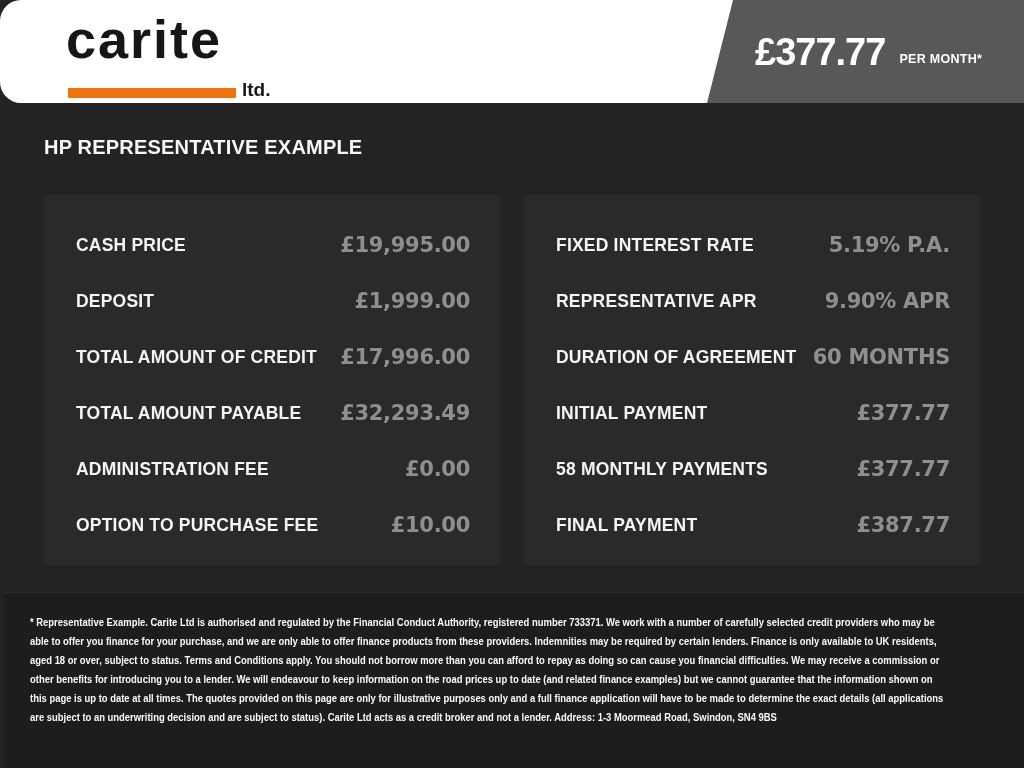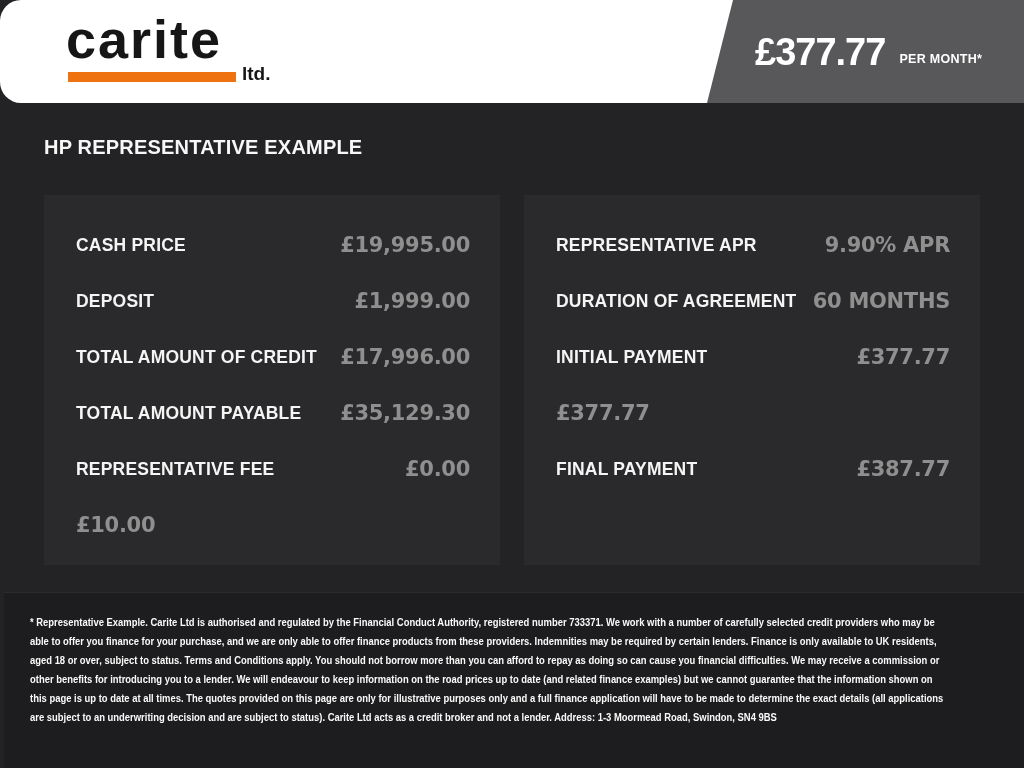--- a/index.html
+++ b/index.html
@@ -14,21 +14,21 @@
     position:relative;height:103px;background:#ffffff;border-radius:21px;
   }
   .logo{
     position:absolute;left:66px;top:12px;cursor:pointer;
   }
   .logo-text{
     font-size:54px;font-weight:800;letter-spacing:2px;
     color:#161616;line-height:1.0;
   }
   .logo-underline-row{
-    display:flex;align-items:flex-end;margin-top:0px;
+    display:flex;align-items:flex-end;margin-top:16px;
   }
   .logo-bar{
     width:168px;height:10px;background:#ee7210;margin-left:2px;
   }
   .logo-suffix{
     font-size:19px;font-weight:800;color:#161616;margin-left:6px;line-height:0.85;
   }
   .badge{
     position:absolute;right:0;top:0;width:324px;height:103px;
     background:#58585a;
@@ -109,45 +109,51 @@
       <div class="finance-row">
         <span class="finance-label">DEPOSIT</span>
         <span class="finance-value">£1,999.00</span>
       </div>
       <div class="finance-row">
         <span class="finance-label">TOTAL AMOUNT OF CREDIT</span>
         <span class="finance-value">£17,996.00</span>
       </div>
       <div class="finance-row">
         <span class="finance-label">TOTAL AMOUNT PAYABLE</span>
-        <span class="finance-value">£35,129.30</span>
+        <span class="finance-value">£32,293.49</span>
       </div>
       <div class="finance-row">
-        <span class="finance-label">REPRESENTATIVE FEE</span>
+        <span class="finance-label">ADMINISTRATION FEE</span>
         <span class="finance-value">£0.00</span>
       </div>
       <div class="finance-row">
+        <span class="finance-label">OPTION TO PURCHASE FEE</span>
         <span class="finance-value">£10.00</span>
       </div>
     </div>
 
     <div class="panel">
+      <div class="finance-row">
+        <span class="finance-label">FIXED INTEREST RATE</span>
+        <span class="finance-value">5.19% P.A.</span>
+      </div>
       <div class="finance-row">
         <span class="finance-label">REPRESENTATIVE APR</span>
         <span class="finance-value">9.90% APR</span>
       </div>
       <div class="finance-row">
         <span class="finance-label">DURATION OF AGREEMENT</span>
         <span class="finance-value">60 MONTHS</span>
       </div>
       <div class="finance-row">
         <span class="finance-label">INITIAL PAYMENT</span>
         <span class="finance-value">£377.77</span>
       </div>
       <div class="finance-row">
+        <span class="finance-label">58 MONTHLY PAYMENTS</span>
         <span class="finance-value">£377.77</span>
       </div>
       <div class="finance-row">
         <span class="finance-label">FINAL PAYMENT</span>
         <span class="finance-value">£387.77</span>
       </div>
     </div>
   </div>
 </div>
 

